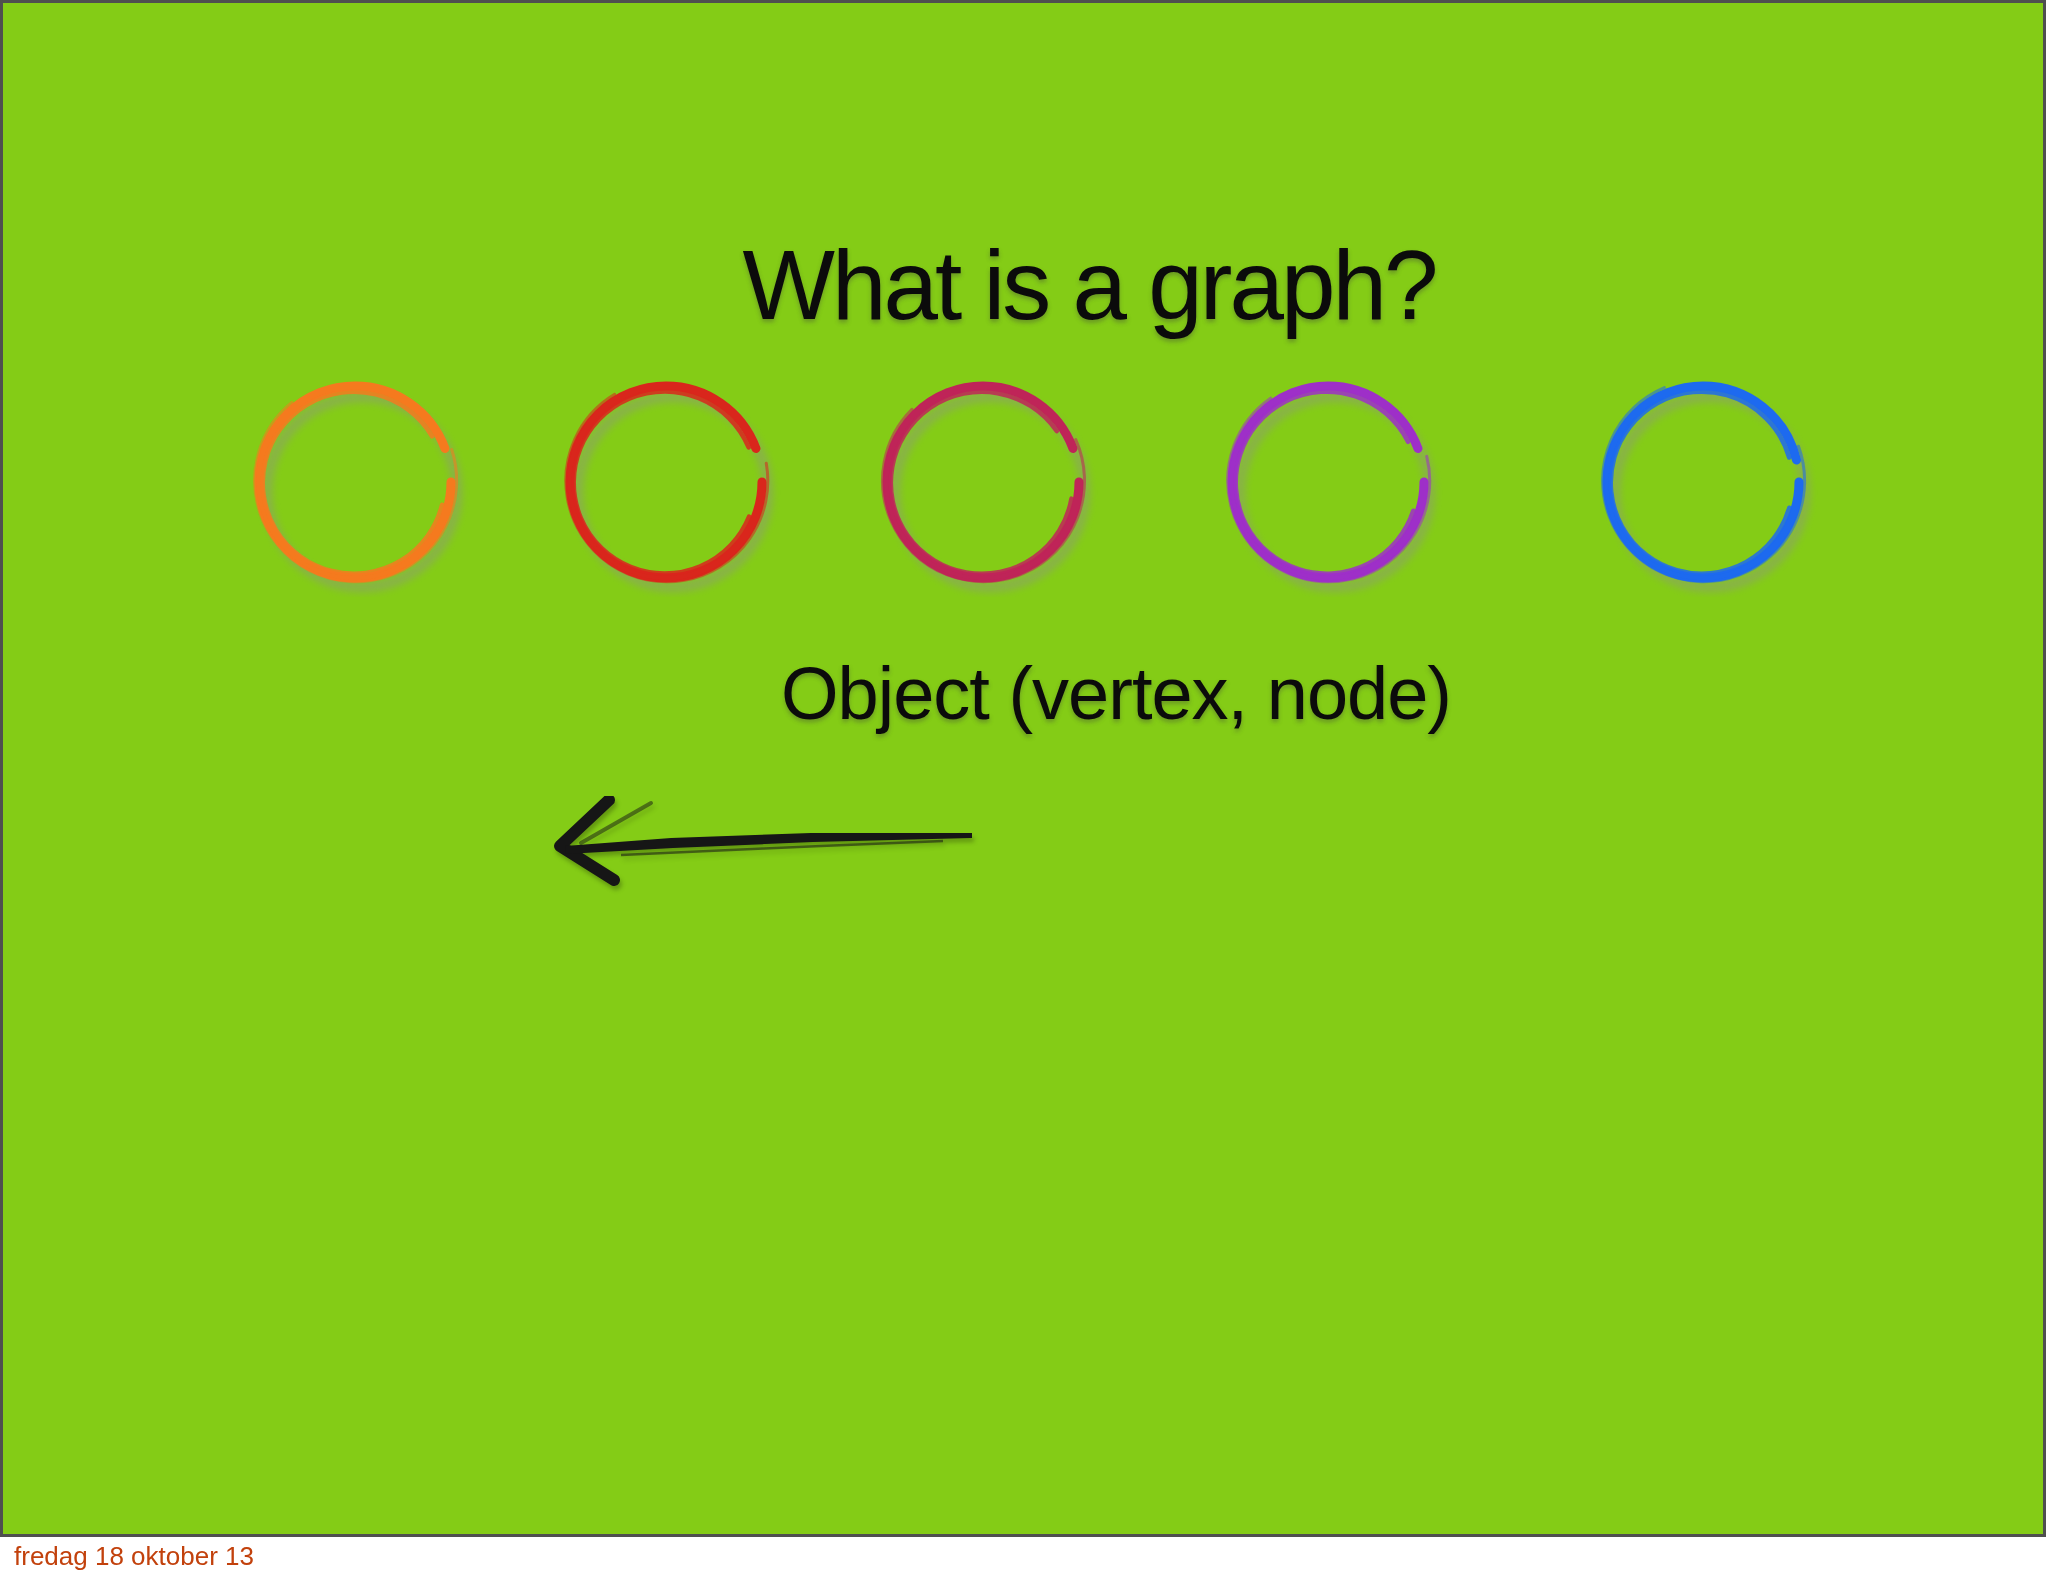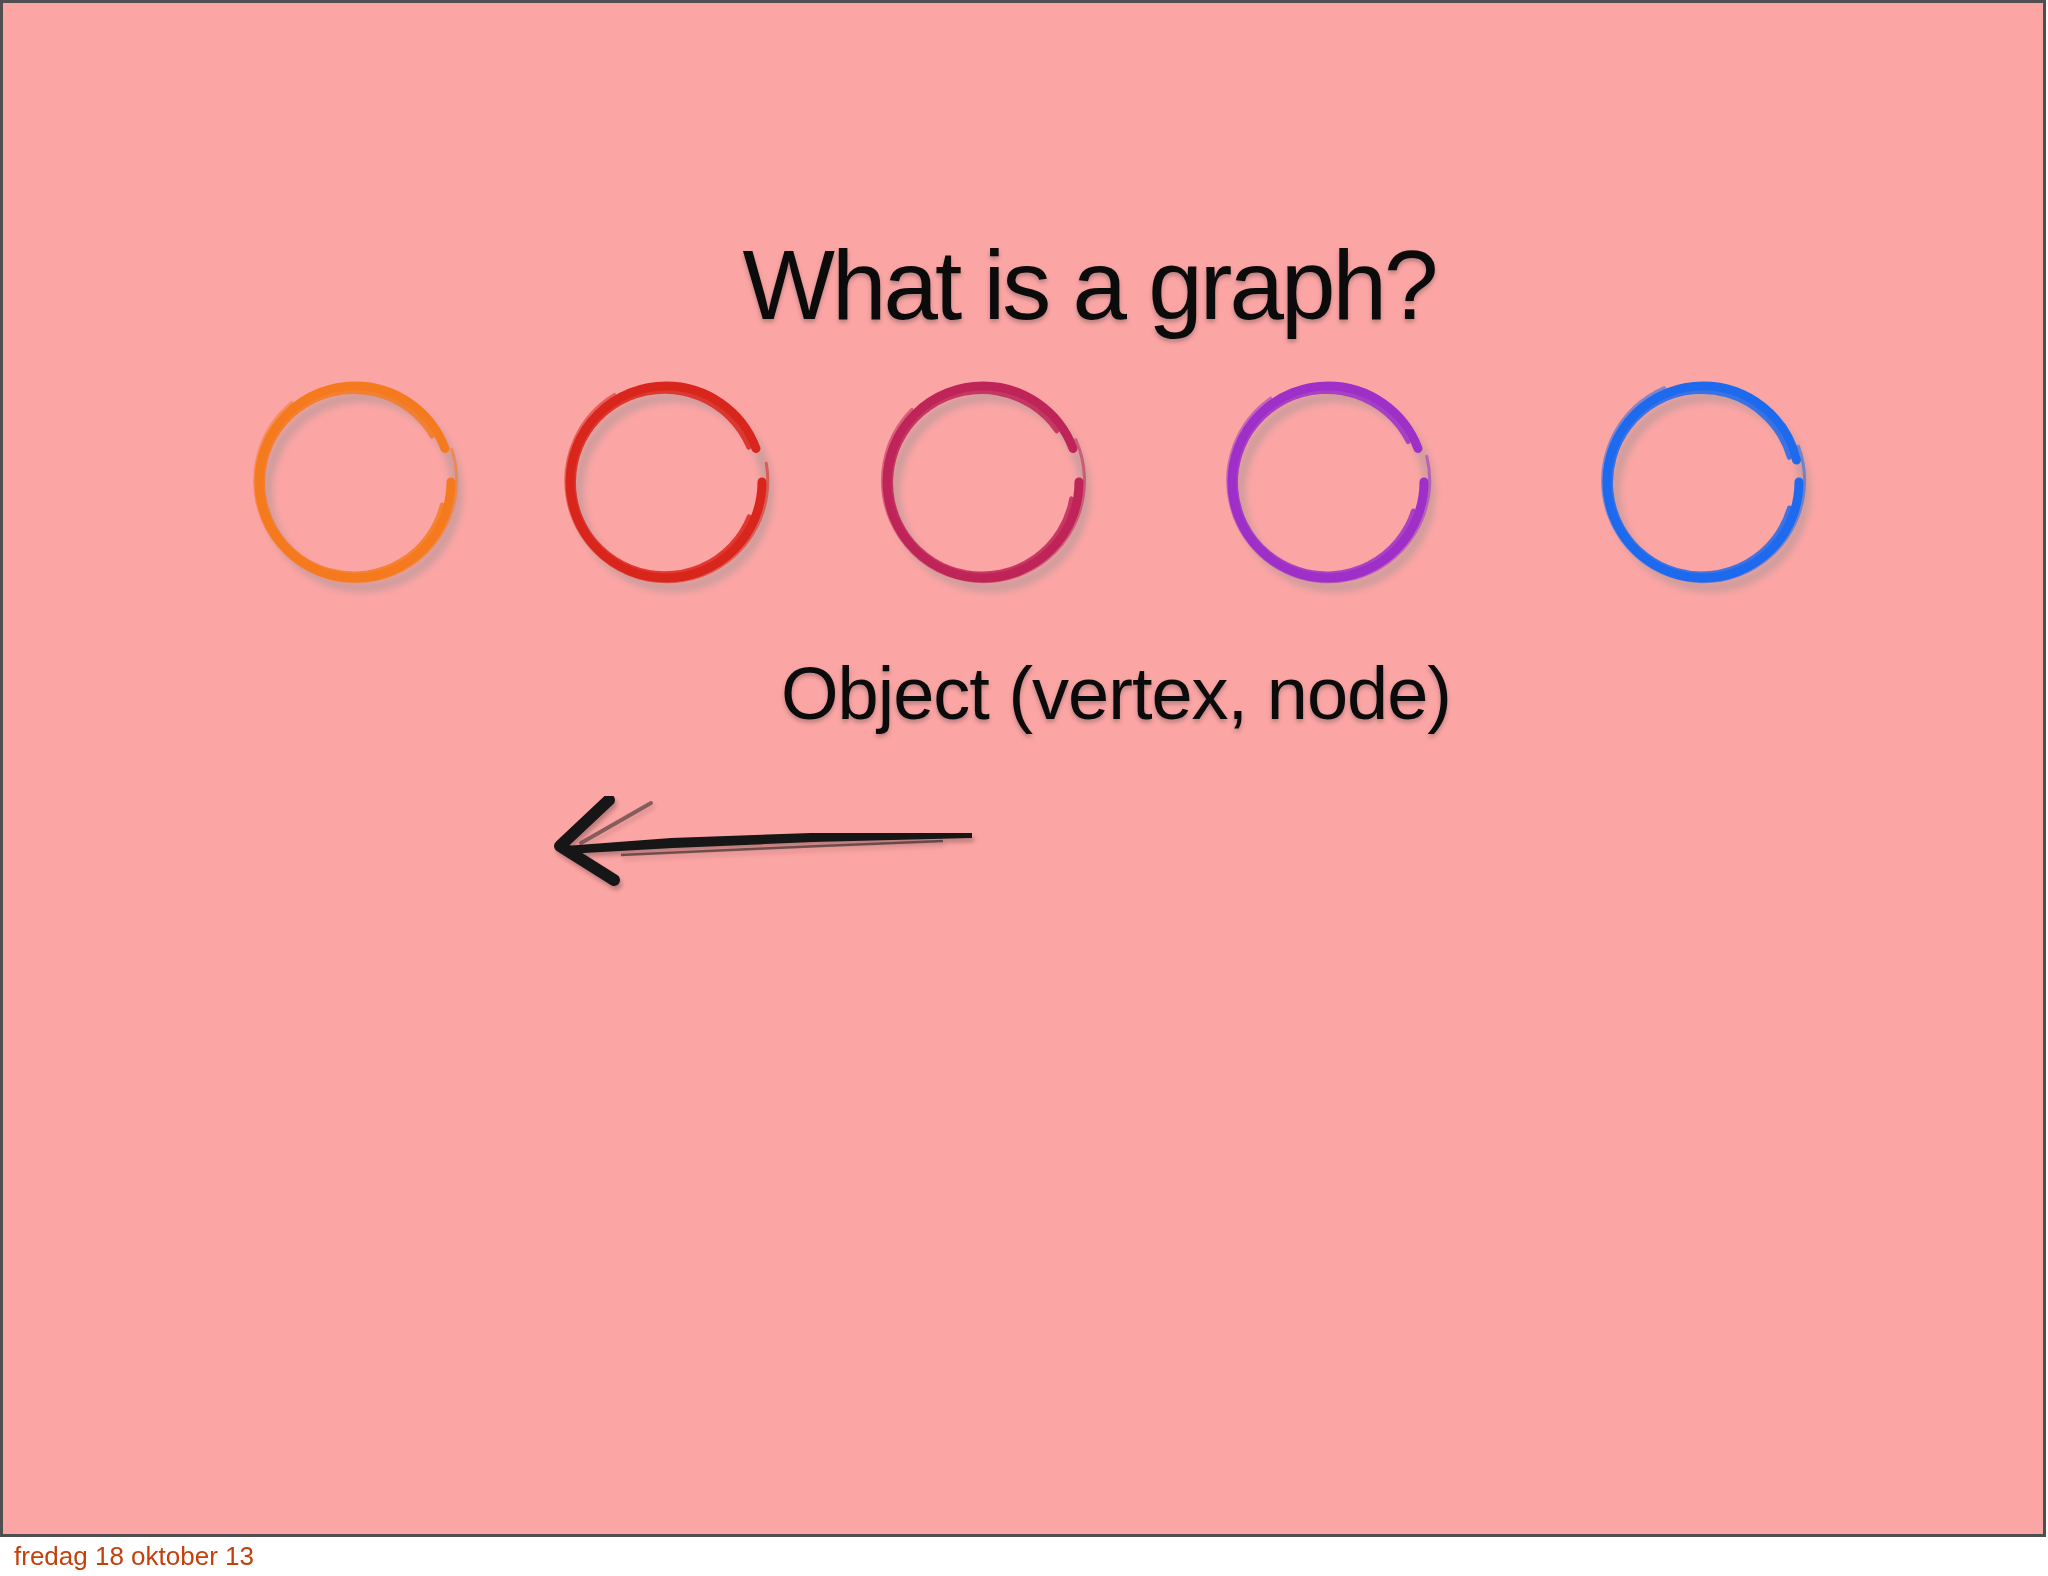--- a/index.html
+++ b/index.html
@@ -12,21 +12,21 @@
     overflow: hidden;
   }
   .stage { position: relative; width: 2048px; height: 1576px; }
 
   
   .slide {
     position: absolute;
     left: 0; top: 0;
     width: 2046px; height: 1537px;
     box-sizing: border-box;
-    background: #fca5a5;
+    background: #84cc16;
     border: 3px solid #4f4f4f;
   }
 
   .title {
     position: absolute;
     top: 226px;
     left: 0;
     width: 100%;
     margin-left: 66px;
     text-align: center;

